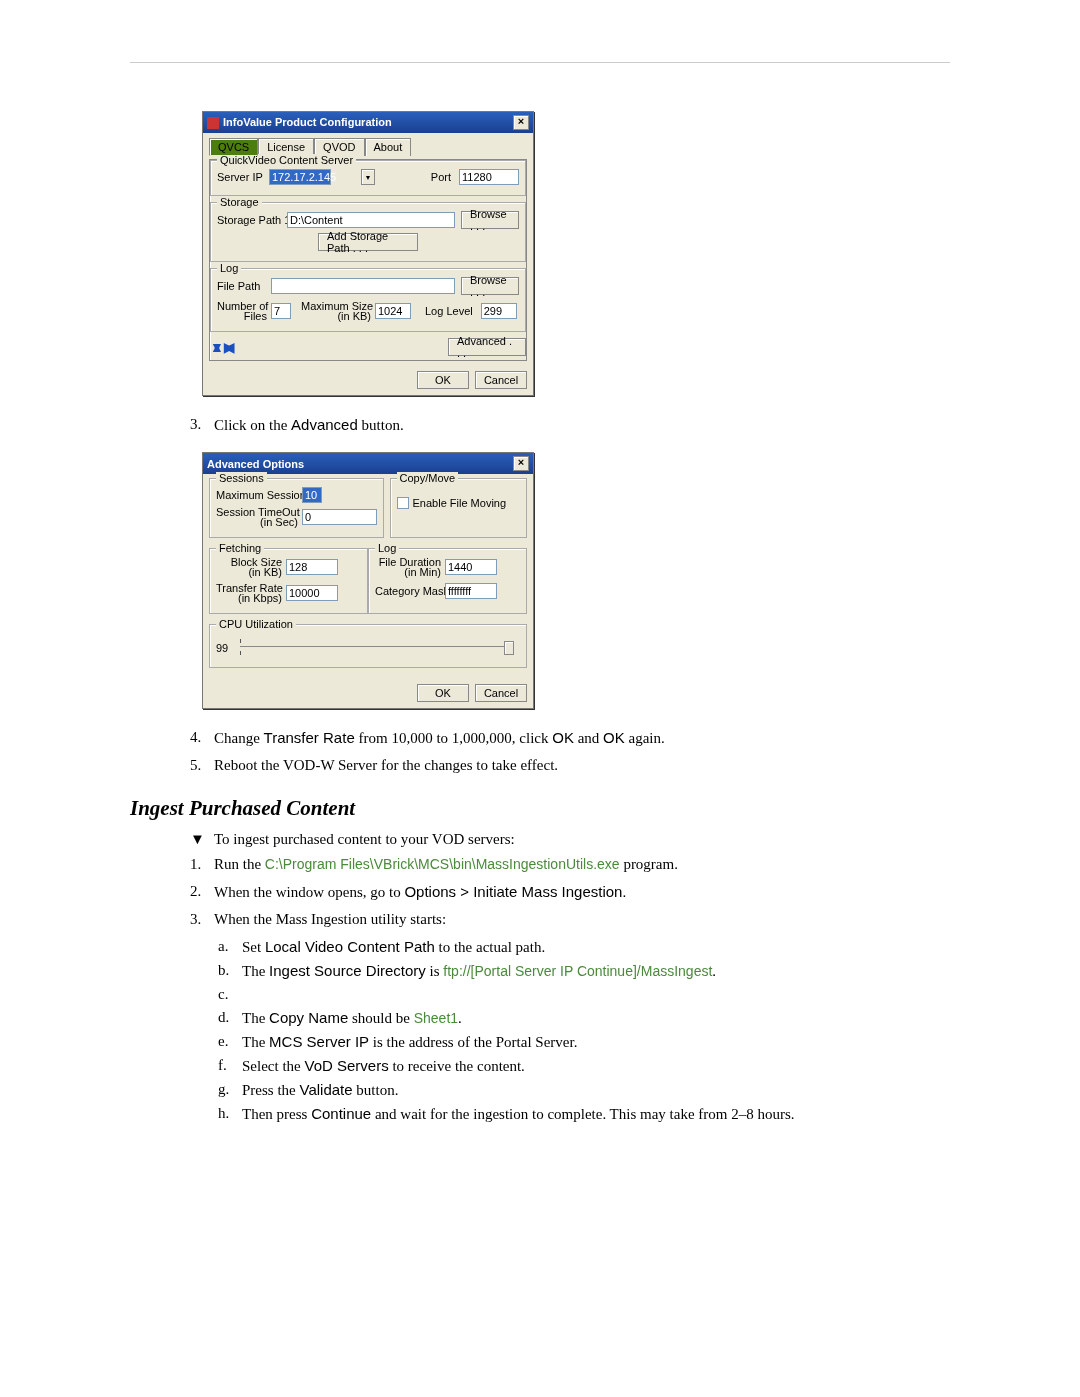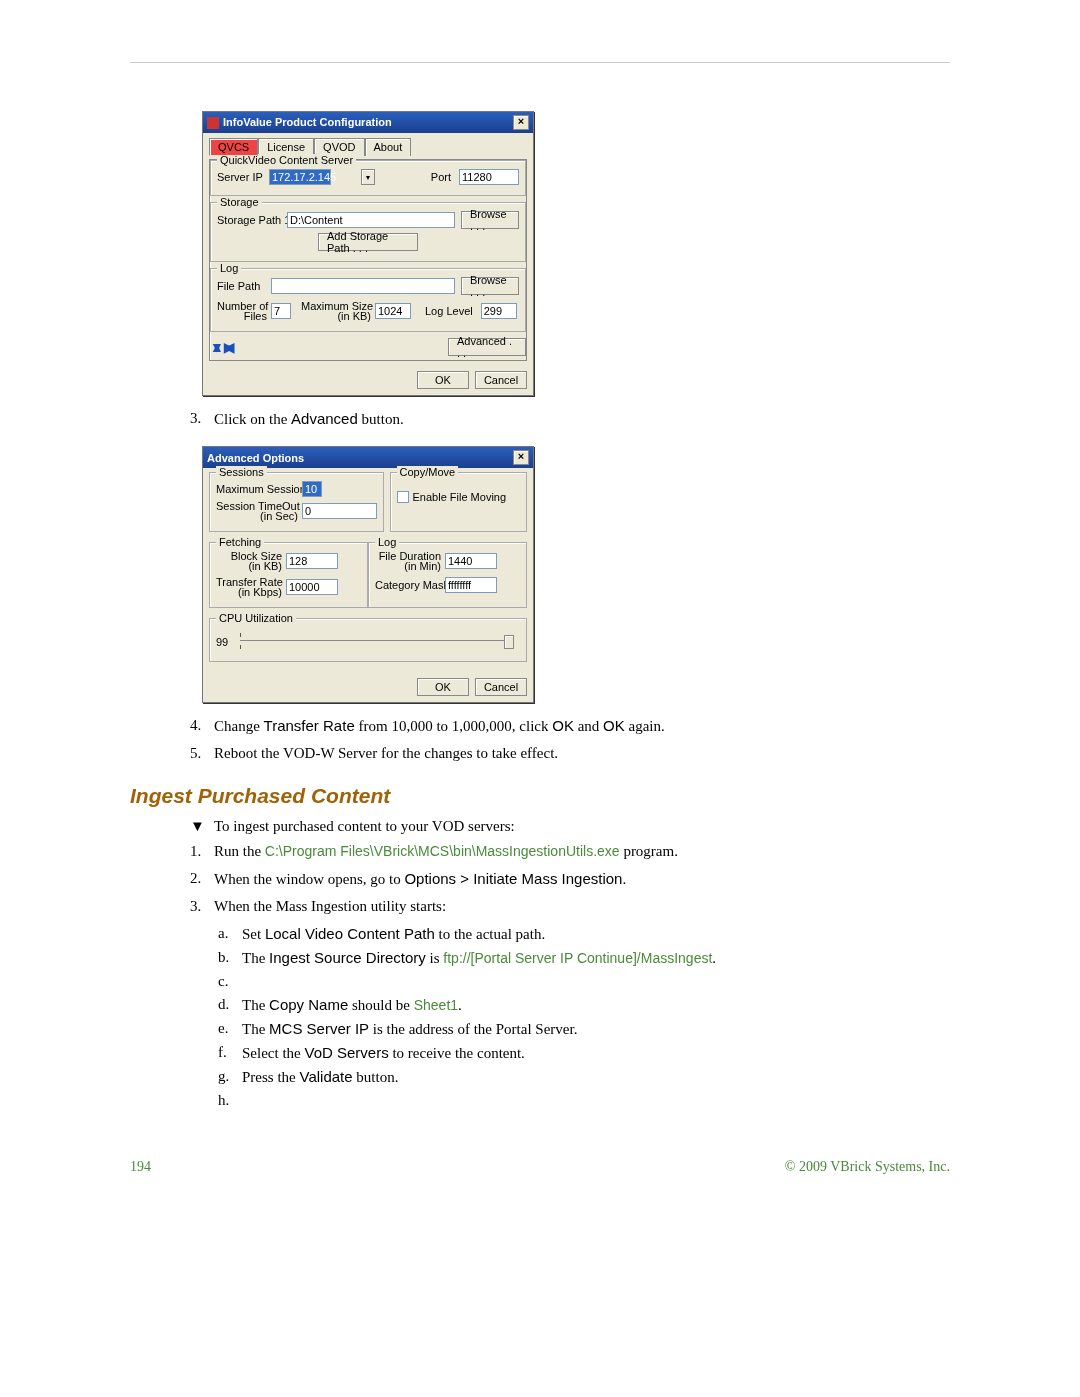--- a/index.html
+++ b/index.html
@@ -21,21 +21,21 @@
   
   .win-dialog {
     font-family: Tahoma, Arial, sans-serif;
     font-size: 11px;
     color: #000;
     background: #ece9d8;
     border: 1px solid #777;
     box-shadow: 1px 1px 0 #333;
     width: 330px;
     margin-left: 72px;
-    margin-bottom: 14px;
+    margin-bottom: 20px;
   }
   .win-title {
     background: linear-gradient(#2a5fbd, #1a3f8f);
     color: #fff;
     font-weight: bold;
     padding: 3px 4px;
     display: flex;
     justify-content: space-between;
     align-items: center;
   }
@@ -68,21 +68,21 @@
     border: 1px solid #888;
     border-bottom: none;
     padding: 2px 8px;
     background: #ece9d8;
     margin-right: 0px;
     position: relative;
     top: 1px;
     box-shadow: inset 1px 1px 0 #fff;
   }
   .tab.active {
-    background: #ef4444;
+    background: #4d7c0f;
     z-index: 2;
     border-bottom: 1px solid #ece9d8;
   }
   .tab-panel {
     border: 1px solid #888;
     box-shadow: inset 1px 1px 0 #fff;
   }
   .grp {
     border: 1px solid #aaa;
     box-shadow: inset 1px 1px 0 #fff;
@@ -206,24 +206,24 @@
   .bold-sans {
     font-family: Arial, Helvetica, sans-serif;
     font-weight: normal;
   }
   .mono {
     font-family: Arial, Helvetica, sans-serif;
     color: #4a8a3a;
     font-size: 14px;
   }
   h2.green {
-    font-family: Liberation Sans, sans-serif;
+    font-family: Liberation Serif, serif;
     font-style: italic;
     font-weight: bold;
-    color: #a16207;
+    color: #000000;
     font-size: 21px;
     margin: 22px 0 10px 0;
   }
   .sub {
     margin-left: 88px;
     display: flex;
     margin-bottom: 6px;
   }
   .sub .let {
     width: 24px;
@@ -492,19 +492,16 @@
   <div class="sub">
     <span class="let">f.</span>
     <span><span>Select the </span><span class="bold-sans">VoD Servers</span><span> to receive the content.</span></span>
   </div>
   <div class="sub">
     <span class="let">g.</span>
     <span><span>Press the </span><span class="bold-sans">Validate</span><span> button.</span></span>
   </div>
   <div class="sub">
     <span class="let">h.</span>
-  </div>
-
-  <div class="footer">
-    <span>194</span>
-    <span>© 2009 VBrick Systems, Inc.</span>
-  </div>
+    <span><span>Then press </span><span class="bold-sans">Continue</span><span> and wait for the ingestion to complete. This may take from 2–8 hours.</span></span>
+  </div>
+
 </div>
 
 </body></html>

